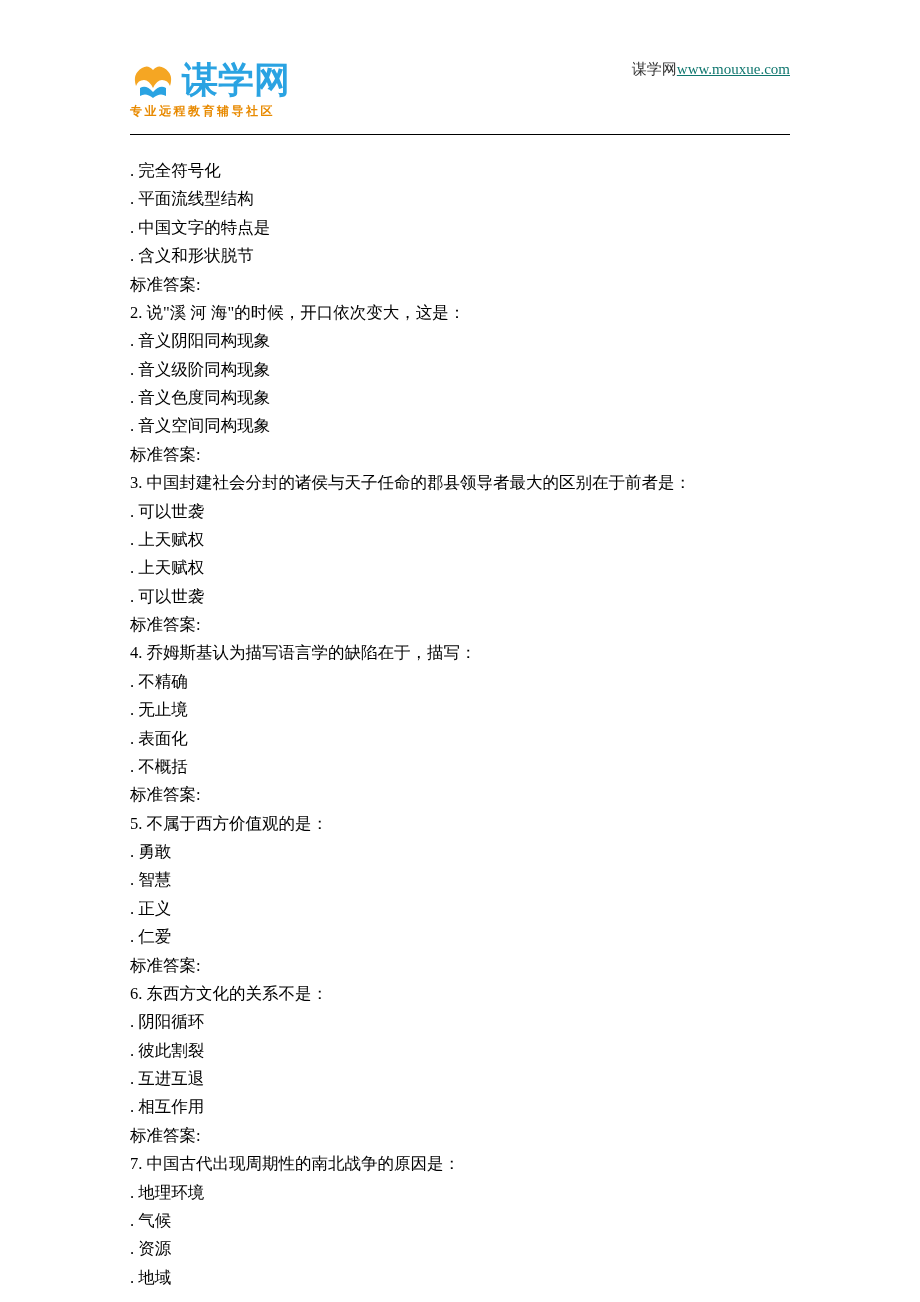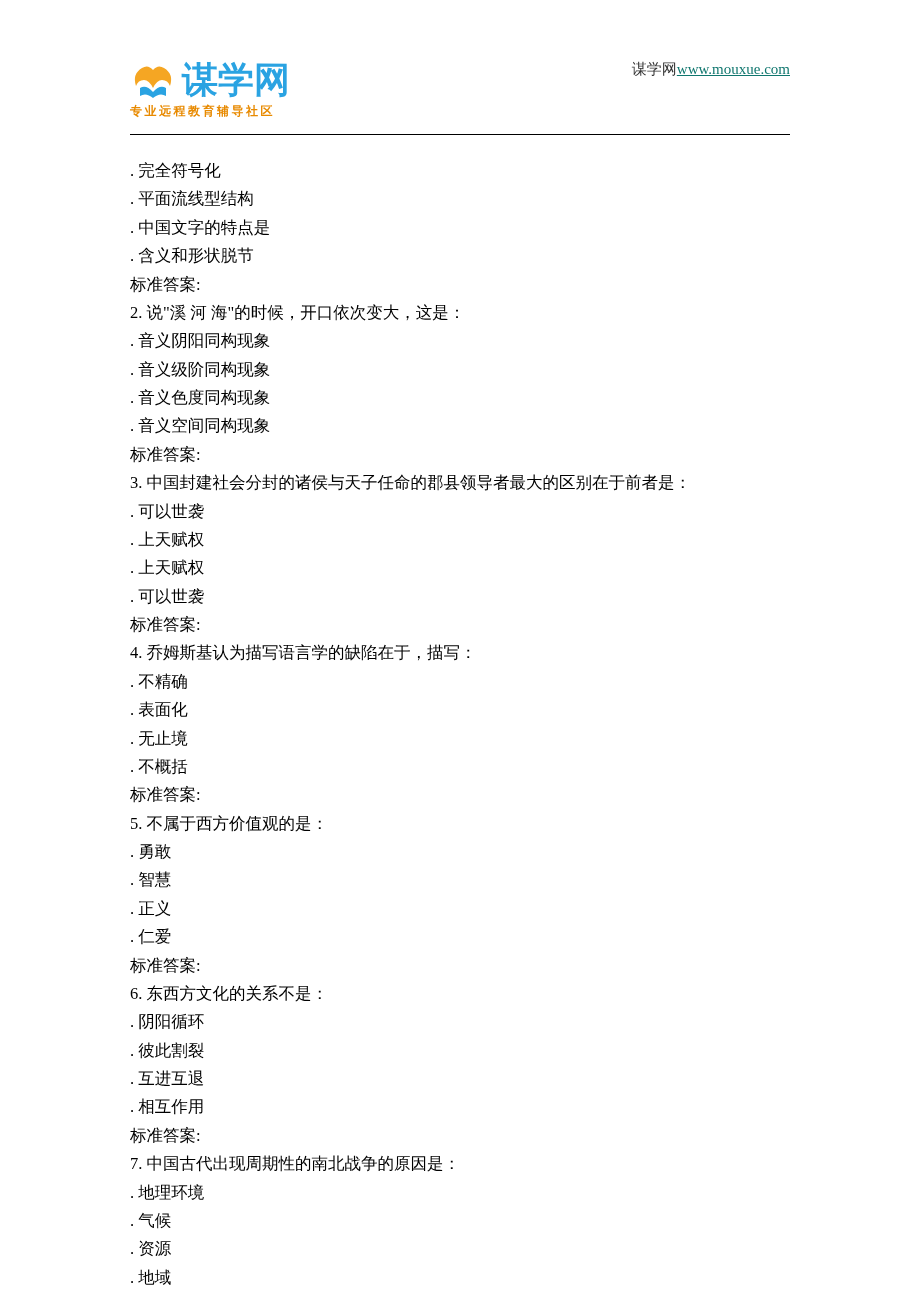--- a/index.html
+++ b/index.html
@@ -103,22 +103,22 @@
       <div class="opt-line">音义空间同构现象</div>
       <div class="ans-line">标准答案:</div>
       <div class="q-line">3.   中国封建社会分封的诸侯与天子任命的郡县领导者最大的区别在于前者是：</div>
       <div class="opt-line">可以世袭</div>
       <div class="opt-line">上天赋权</div>
       <div class="opt-line">上天赋权</div>
       <div class="opt-line">可以世袭</div>
       <div class="ans-line">标准答案:</div>
       <div class="q-line">4.   乔姆斯基认为描写语言学的缺陷在于，描写：</div>
       <div class="opt-line">不精确</div>
+      <div class="opt-line">无止境</div>
       <div class="opt-line">表面化</div>
-      <div class="opt-line">无止境</div>
       <div class="opt-line">不概括</div>
       <div class="ans-line">标准答案:</div>
       <div class="q-line">5.   不属于西方价值观的是：</div>
       <div class="opt-line">勇敢</div>
       <div class="opt-line">智慧</div>
       <div class="opt-line">正义</div>
       <div class="opt-line">仁爱</div>
       <div class="ans-line">标准答案:</div>
       <div class="q-line">6.   东西方文化的关系不是：</div>
       <div class="opt-line">阴阳循环</div>

